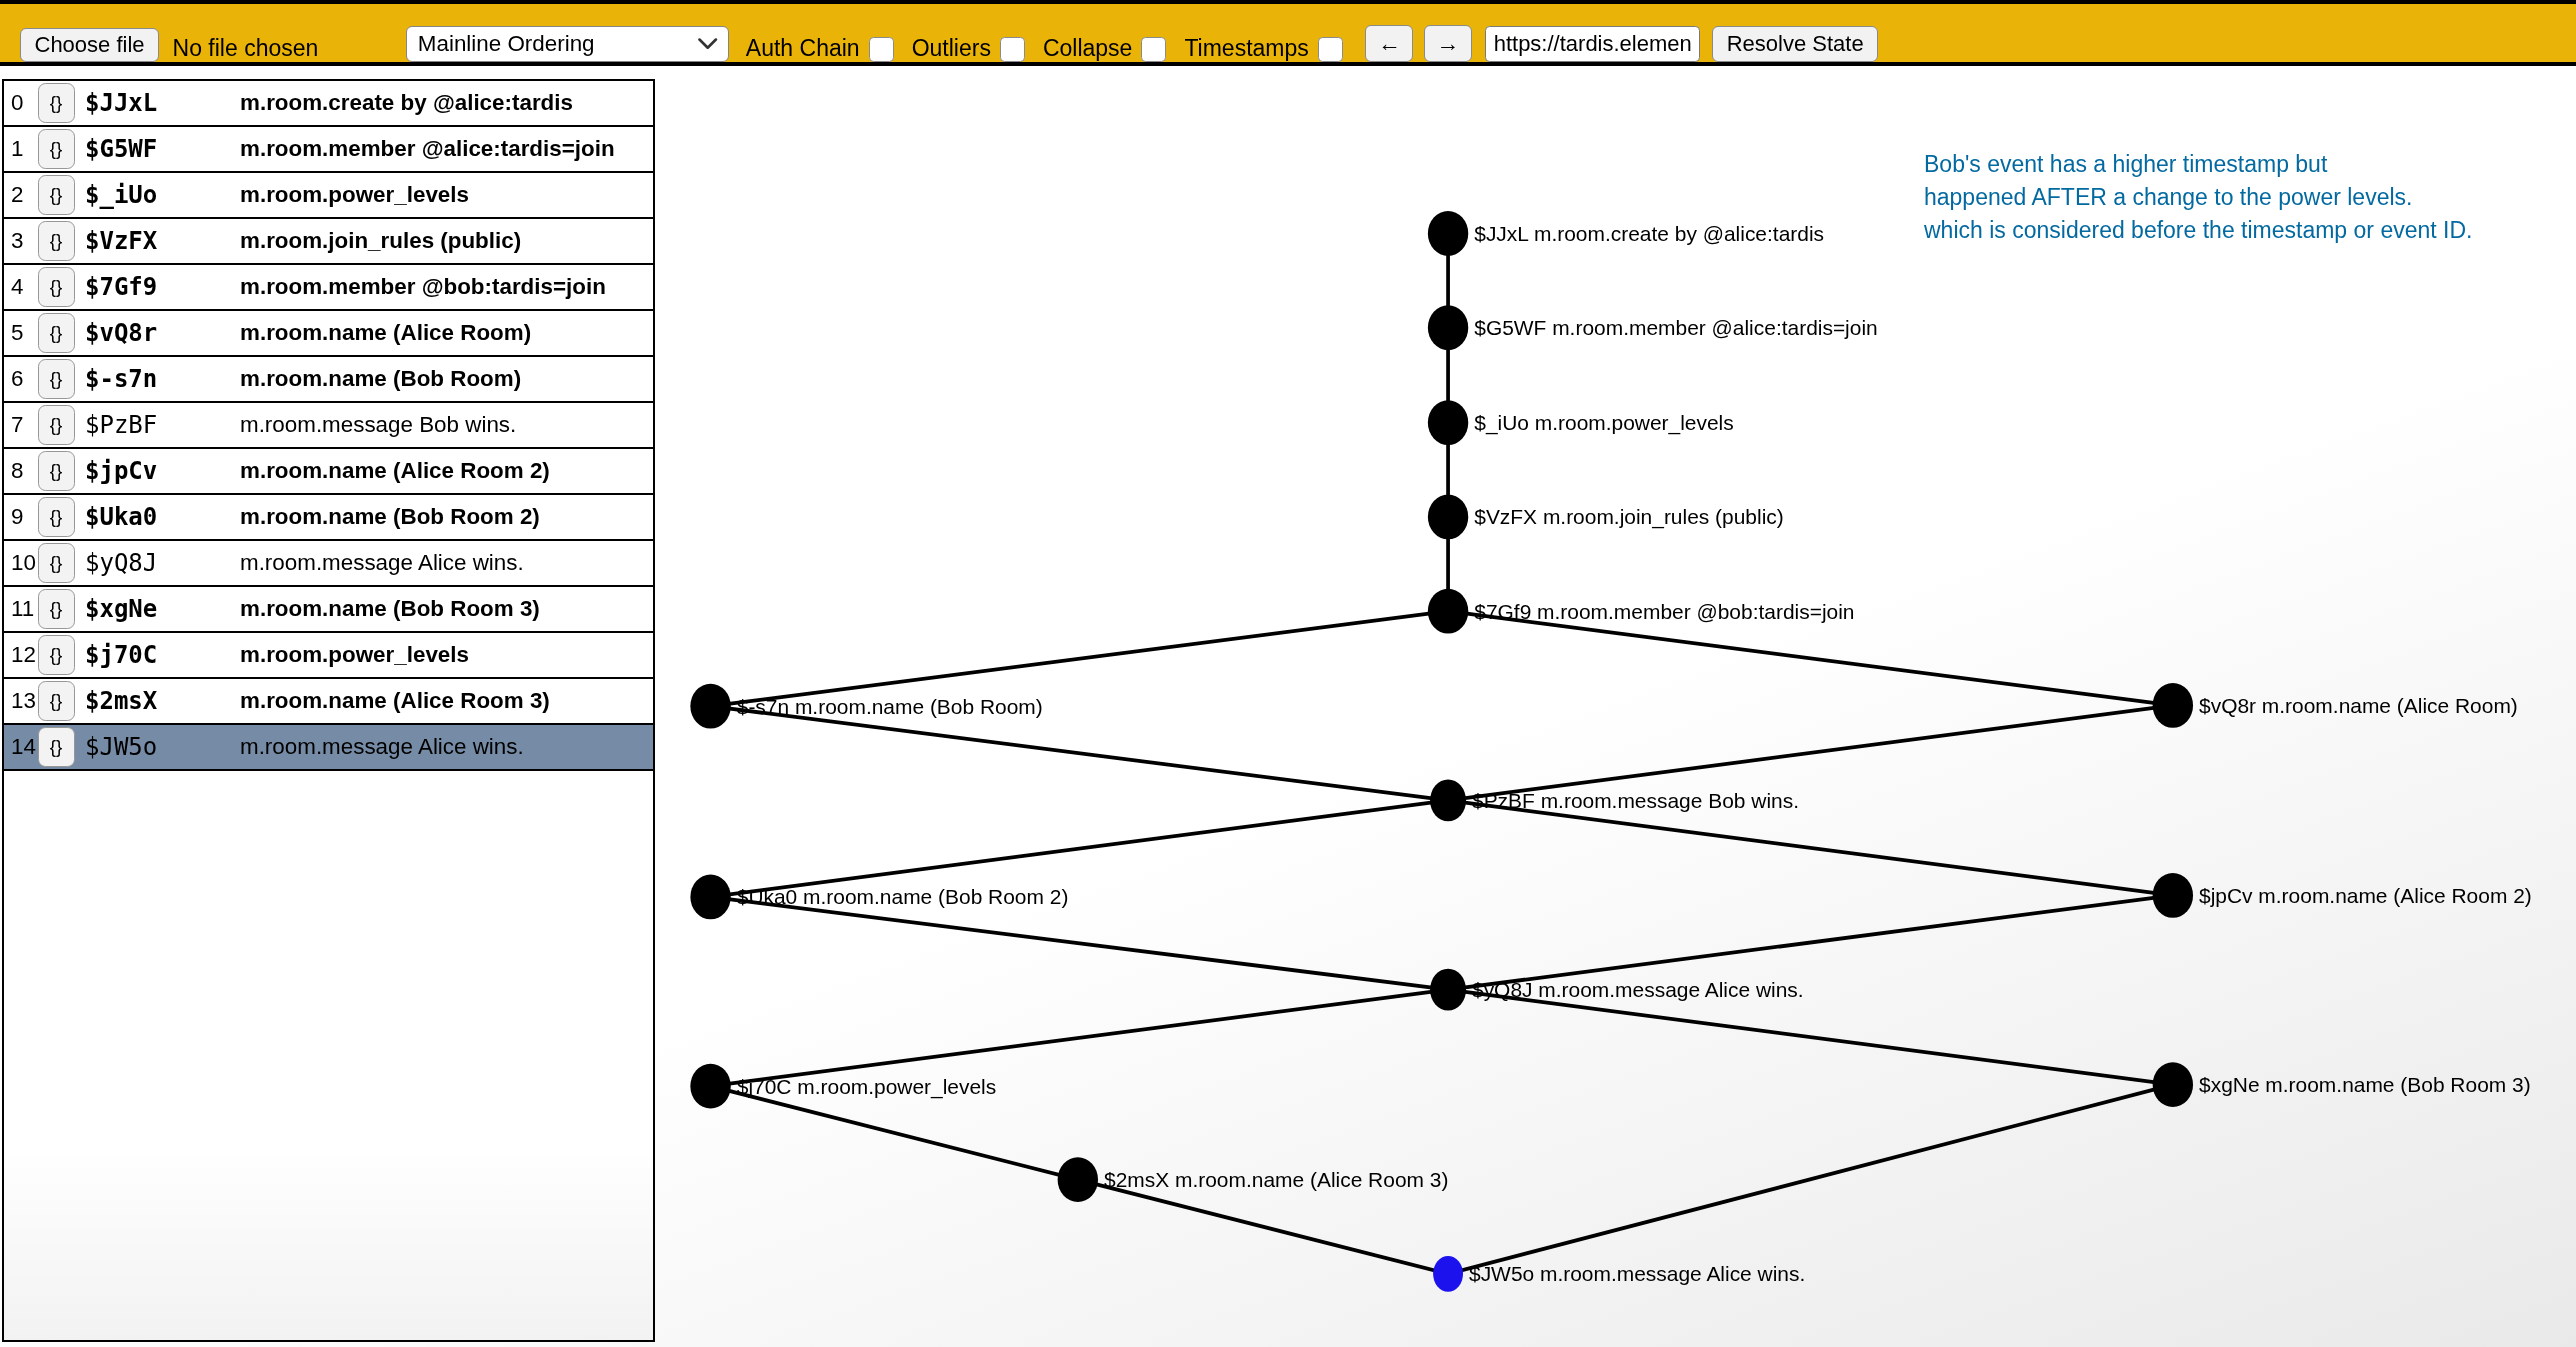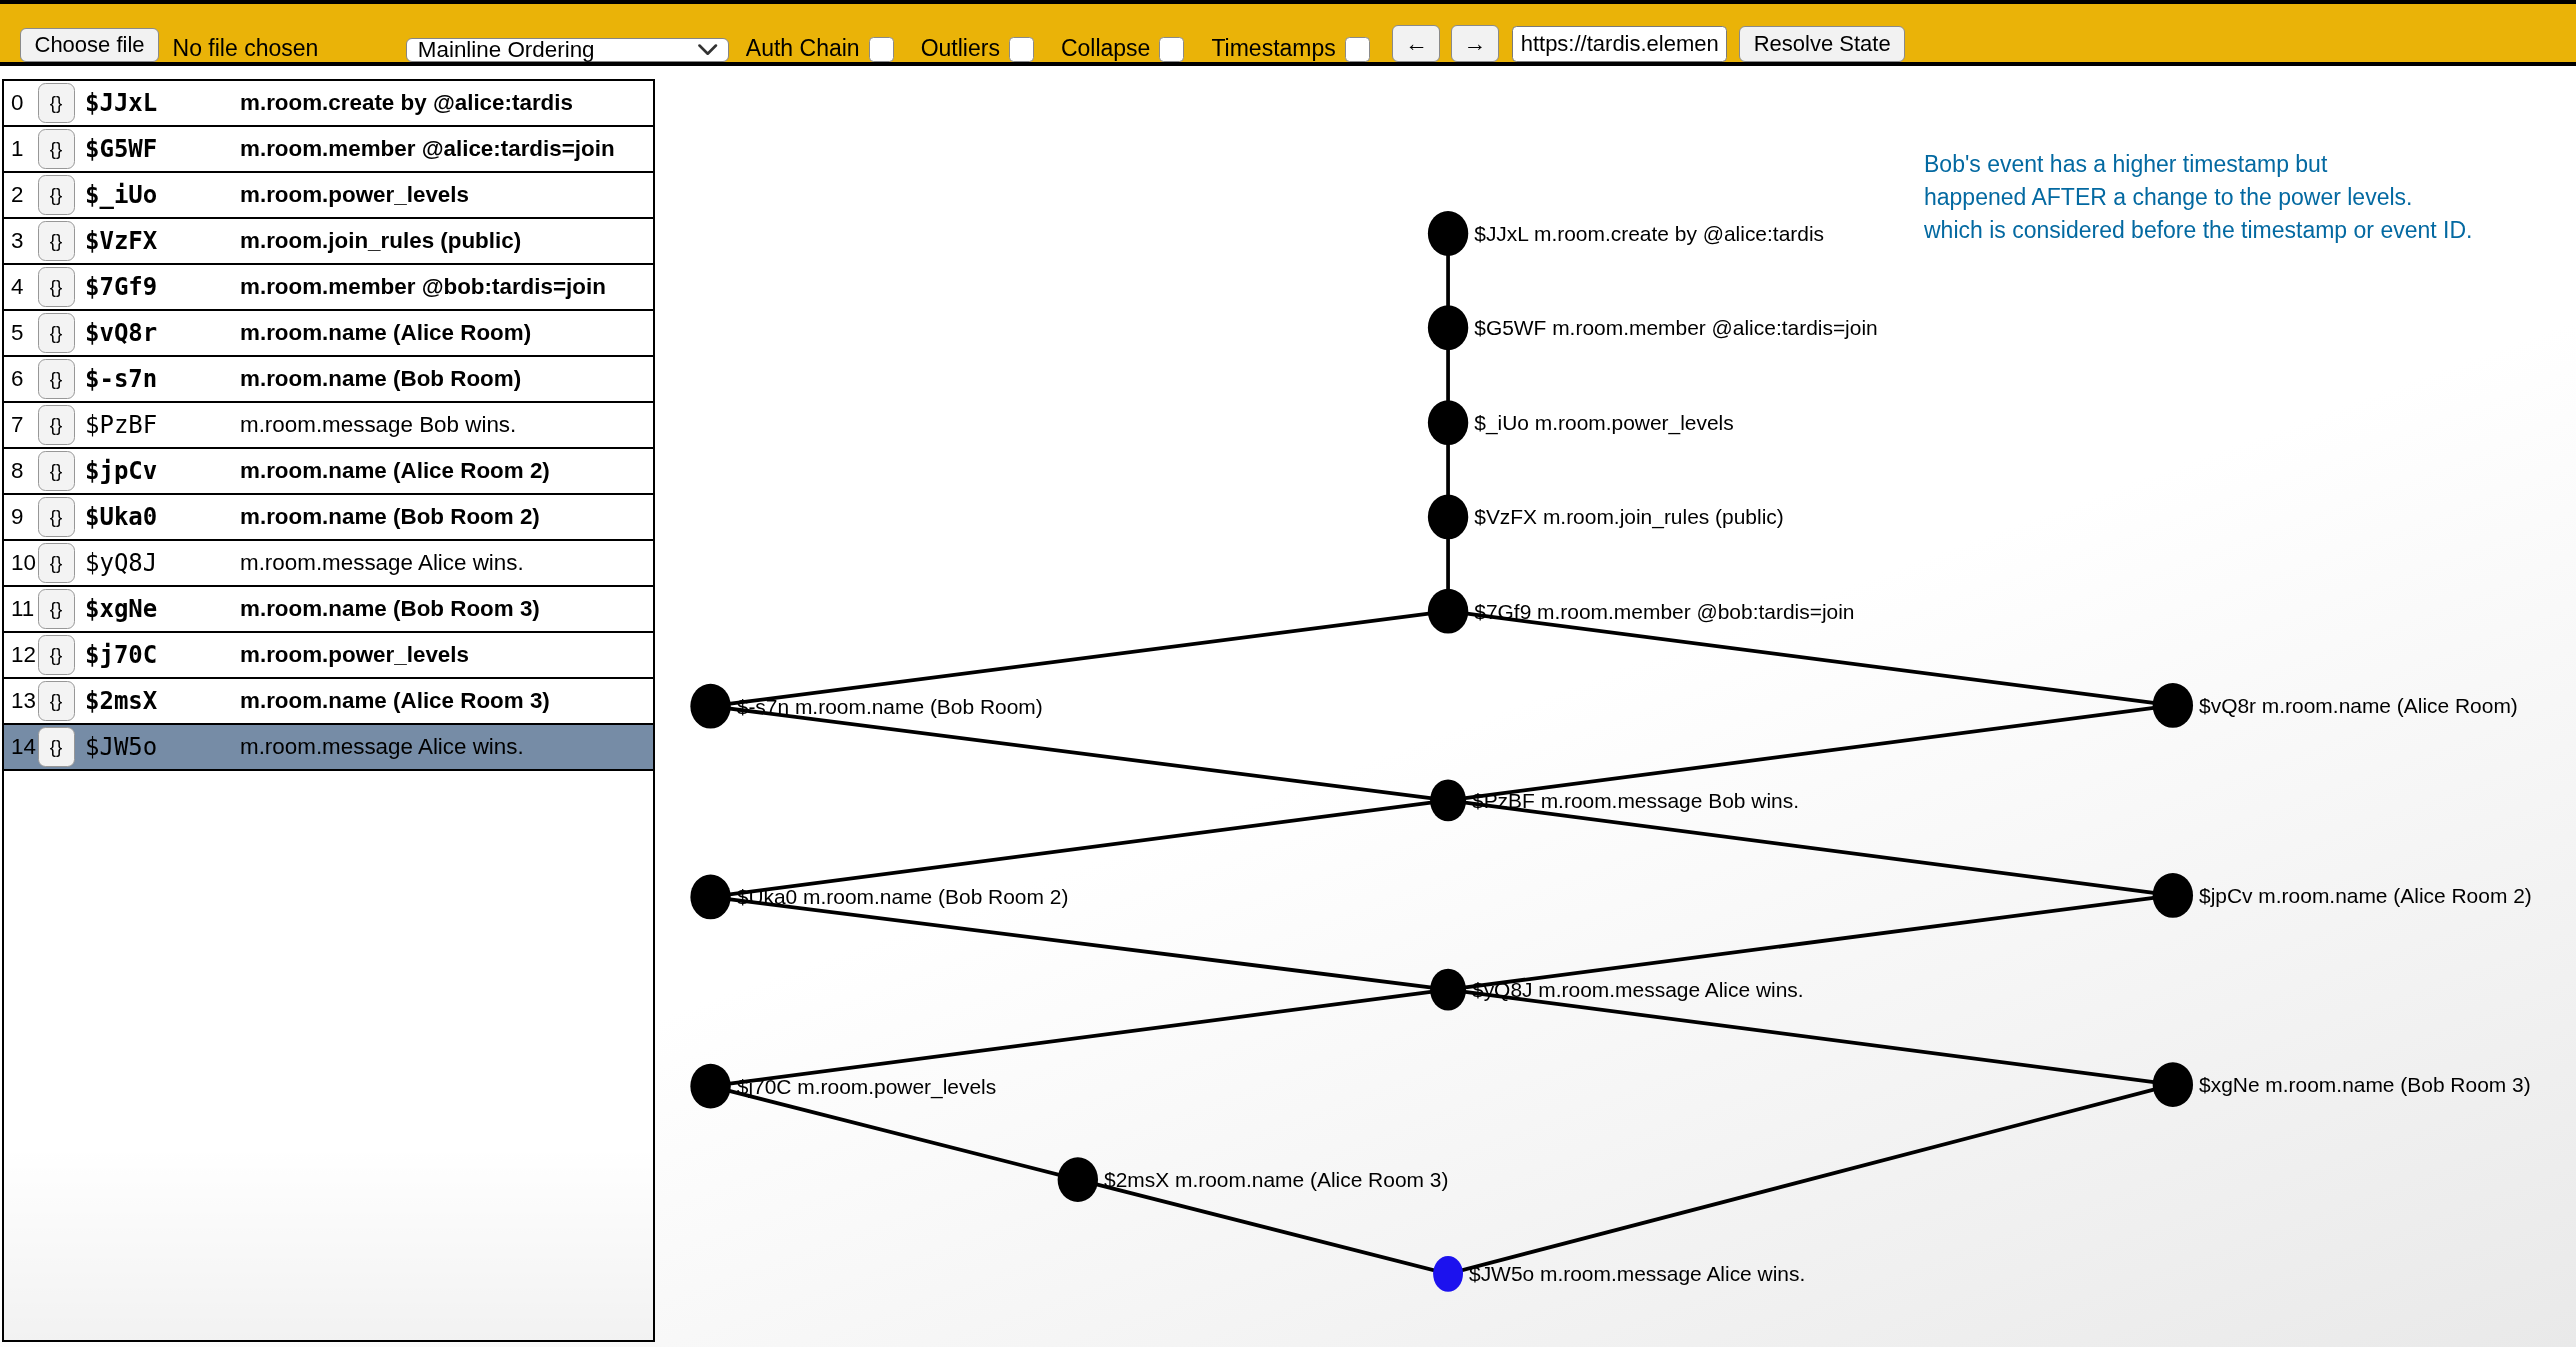--- a/index.html
+++ b/index.html
@@ -19,27 +19,27 @@
     font-size:23px;
   }
   .btn {
     background:#f2f2f2; border:1.5px solid #8a8a8a; border-radius:6px;
     font-family:"Liberation Sans", sans-serif; font-size:22px;
     padding:3.7px 13.5px; color:#000; line-height:1.1;
   }
   .choose-file { margin-left:20px; }
   .nofile { margin-left:13.5px; }
   .selectbox {
-    margin-left:88px; width:323px; height:24px; background:#fff;
+    margin-left:88px; width:323px; height:36px; background:#fff;
     border:1.5px solid #858585; border-radius:6px;
     display:flex; align-items:center; justify-content:space-between;
     padding:0 10.5px; font-size:22.4px;
   }
   .selectbox svg { flex:0 0 auto; }
-  .cb-label { margin-left:27px; }
+  .cb-label { margin-left:18px; }
   .cb-label.first { margin-left:16.5px; }
   .checkbox {
     margin-left:9px; width:25px; height:25px; background:#fff;
     border:1.5px solid #8a8a8a; border-radius:4.5px; display:inline-block;
   }
   .arrow-btn { margin-left:10.5px; width:48px; height:37px; padding:0; font-size:23px; }
   .arrow-btn.back { margin-left:22.4px; }
   .url-input {
     margin-left:13.5px; width:215px; height:36px; background:#fff;
     border:1.5px solid #7a7a7a; border-radius:4.5px; padding:0 7.5px;

